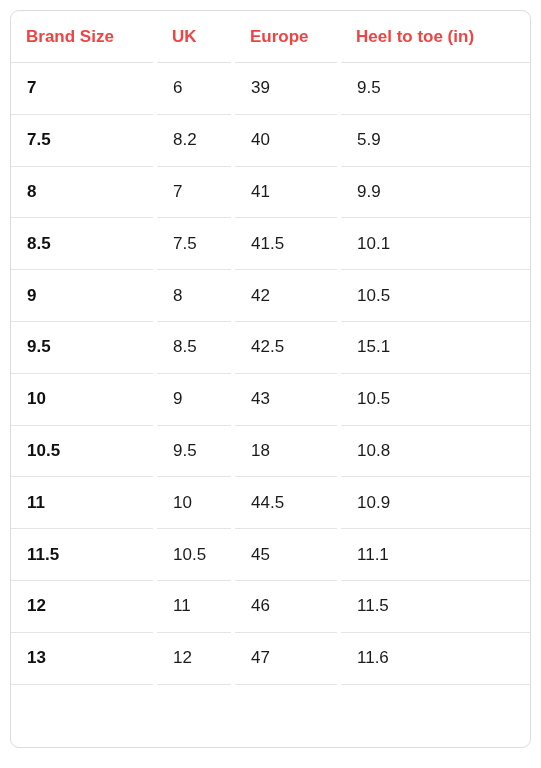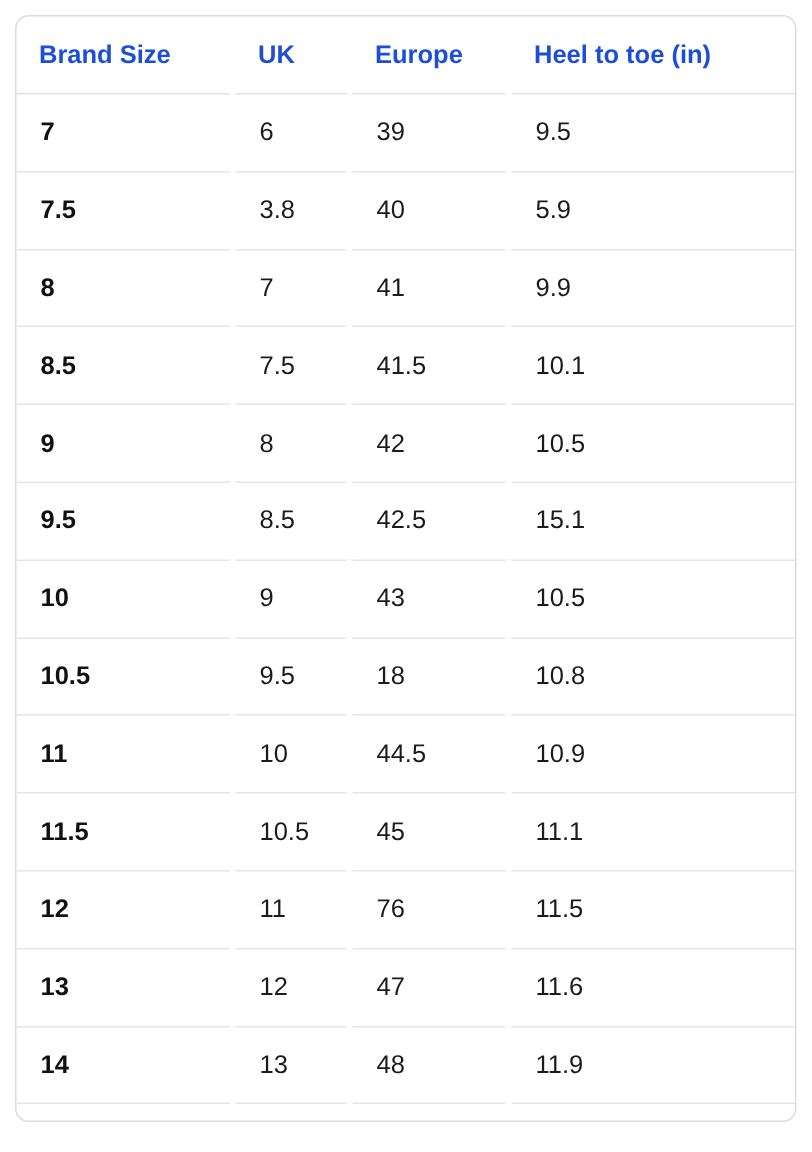--- a/index.html
+++ b/index.html
@@ -48,21 +48,21 @@
   table.size-table col.c2 { width: 78px; }
   table.size-table col.c3 { width: 106px; }
   table.size-table col.c4 { width: 189px; }
 
   table.size-table thead th {
     height: 51px;
     padding: 0 0 0 0;
     text-align: left;
     font-weight: bold;
     font-size: 17px;
-    color: #1d4ed8;
+    color: #ef4444;
     vertical-align: middle;
     white-space: nowrap;
     border-bottom: 1px solid #e2e2e2;
   }
 
   table.size-table tbody td {
     height: 48.8px;
     text-align: left;
     vertical-align: middle;
     font-weight: normal;
@@ -169,21 +169,21 @@
             </td>
             <td>
               <span class="cell-inner">9.5</span>
             </td>
           </tr>
           <tr>
             <td class="brand-cell">
               <span class="cell-inner">7.5</span>
             </td>
             <td>
-              <span class="cell-inner">3.8</span>
+              <span class="cell-inner">8.2</span>
             </td>
             <td>
               <span class="cell-inner">40</span>
             </td>
             <td>
               <span class="cell-inner">5.9</span>
             </td>
           </tr>
           <tr>
             <td class="brand-cell">
@@ -298,52 +298,38 @@
             </td>
           </tr>
           <tr>
             <td class="brand-cell">
               <span class="cell-inner">12</span>
             </td>
             <td>
               <span class="cell-inner">11</span>
             </td>
             <td>
-              <span class="cell-inner">76</span>
+              <span class="cell-inner">46</span>
             </td>
             <td>
               <span class="cell-inner">11.5</span>
             </td>
           </tr>
           <tr>
             <td class="brand-cell">
               <span class="cell-inner">13</span>
             </td>
             <td>
               <span class="cell-inner">12</span>
             </td>
             <td>
               <span class="cell-inner">47</span>
             </td>
             <td>
               <span class="cell-inner">11.6</span>
-            </td>
-          </tr>
-          <tr>
-            <td class="brand-cell">
-              <span class="cell-inner">14</span>
-            </td>
-            <td>
-              <span class="cell-inner">13</span>
-            </td>
-            <td>
-              <span class="cell-inner">48</span>
-            </td>
-            <td>
-              <span class="cell-inner">11.9</span>
             </td>
           </tr>
           <tr>
             <td class="brand-cell"></td>
             <td></td>
             <td></td>
             <td></td>
           </tr>
         </tbody>
     </table>

